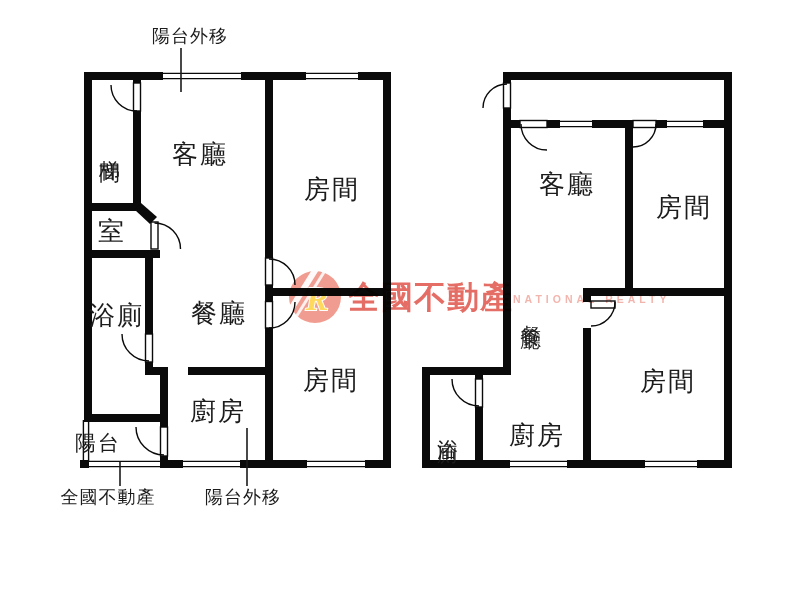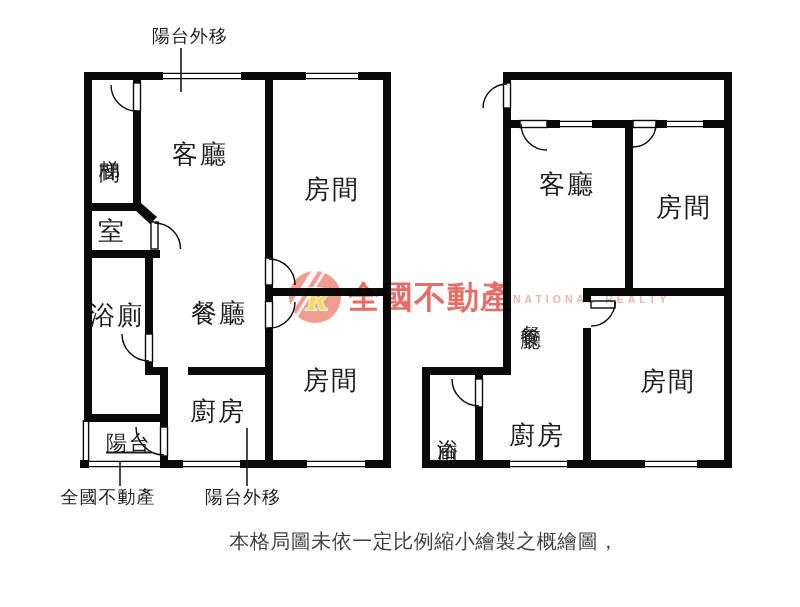--- a/index.html
+++ b/index.html
@@ -133,21 +133,21 @@
 
   <div class="note" style="left:190px;top:36px;">陽台外移</div>
   <div class="v-lbl" style="left:109px;top:147px;">梯間</div>
   <div class="lbl" style="left:200px;top:155px;">客廳</div>
   <div class="lbl" style="left:332px;top:190px;">房間</div>
   <div class="lbl" style="left:112px;top:232px;">室</div>
   <div class="lbl" style="left:117px;top:316px;">浴廁</div>
   <div class="lbl" style="left:219px;top:314px;">餐廳</div>
   <div class="lbl" style="left:331px;top:381px;">房間</div>
   <div class="lbl" style="left:218px;top:412px;">廚房</div>
-  <div class="lbl small" style="left:129px;top:443px;text-decoration:underline;">陽台</div>
+  <div class="lbl small" style="left:98px;top:443px;">陽台</div>
   <div class="note" style="left:108px;top:497px;">全國不動產</div>
   <div class="note" style="left:243px;top:497px;">陽台外移</div>
 
   <div class="lbl" style="left:567px;top:185px;">客廳</div>
   <div class="lbl" style="left:684px;top:208px;">房間</div>
   <div class="v-lbl" style="left:530px;top:311px;">餐廳</div>
   <div class="v-lbl" style="left:447px;top:425px;">浴廁</div>
   <div class="lbl" style="left:537px;top:436px;">廚房</div>
   <div class="lbl" style="left:668px;top:382px;">房間</div>
 
@@ -160,16 +160,15 @@
       </g>
       <text x="30" y="41" font-size="34" font-weight="bold" font-style="italic" text-anchor="middle" fill="var(--gold)" stroke="#ffffff" stroke-width="2" paint-order="stroke" font-family="Liberation Serif, DejaVu Serif, serif">R</text>
     </svg>
     <div class="wm-text">
       <div class="wm-brand">全國不動產</div>
       <div class="wm-en">NATIONAL REALTY</div>
     </div>
   </div>
 
   <div class="disclaimer">
-    <div>本格局圖未依一定比例縮小繪製之概繪圖，</div>
   </div>
 
 </div>
 
 </body></html>

